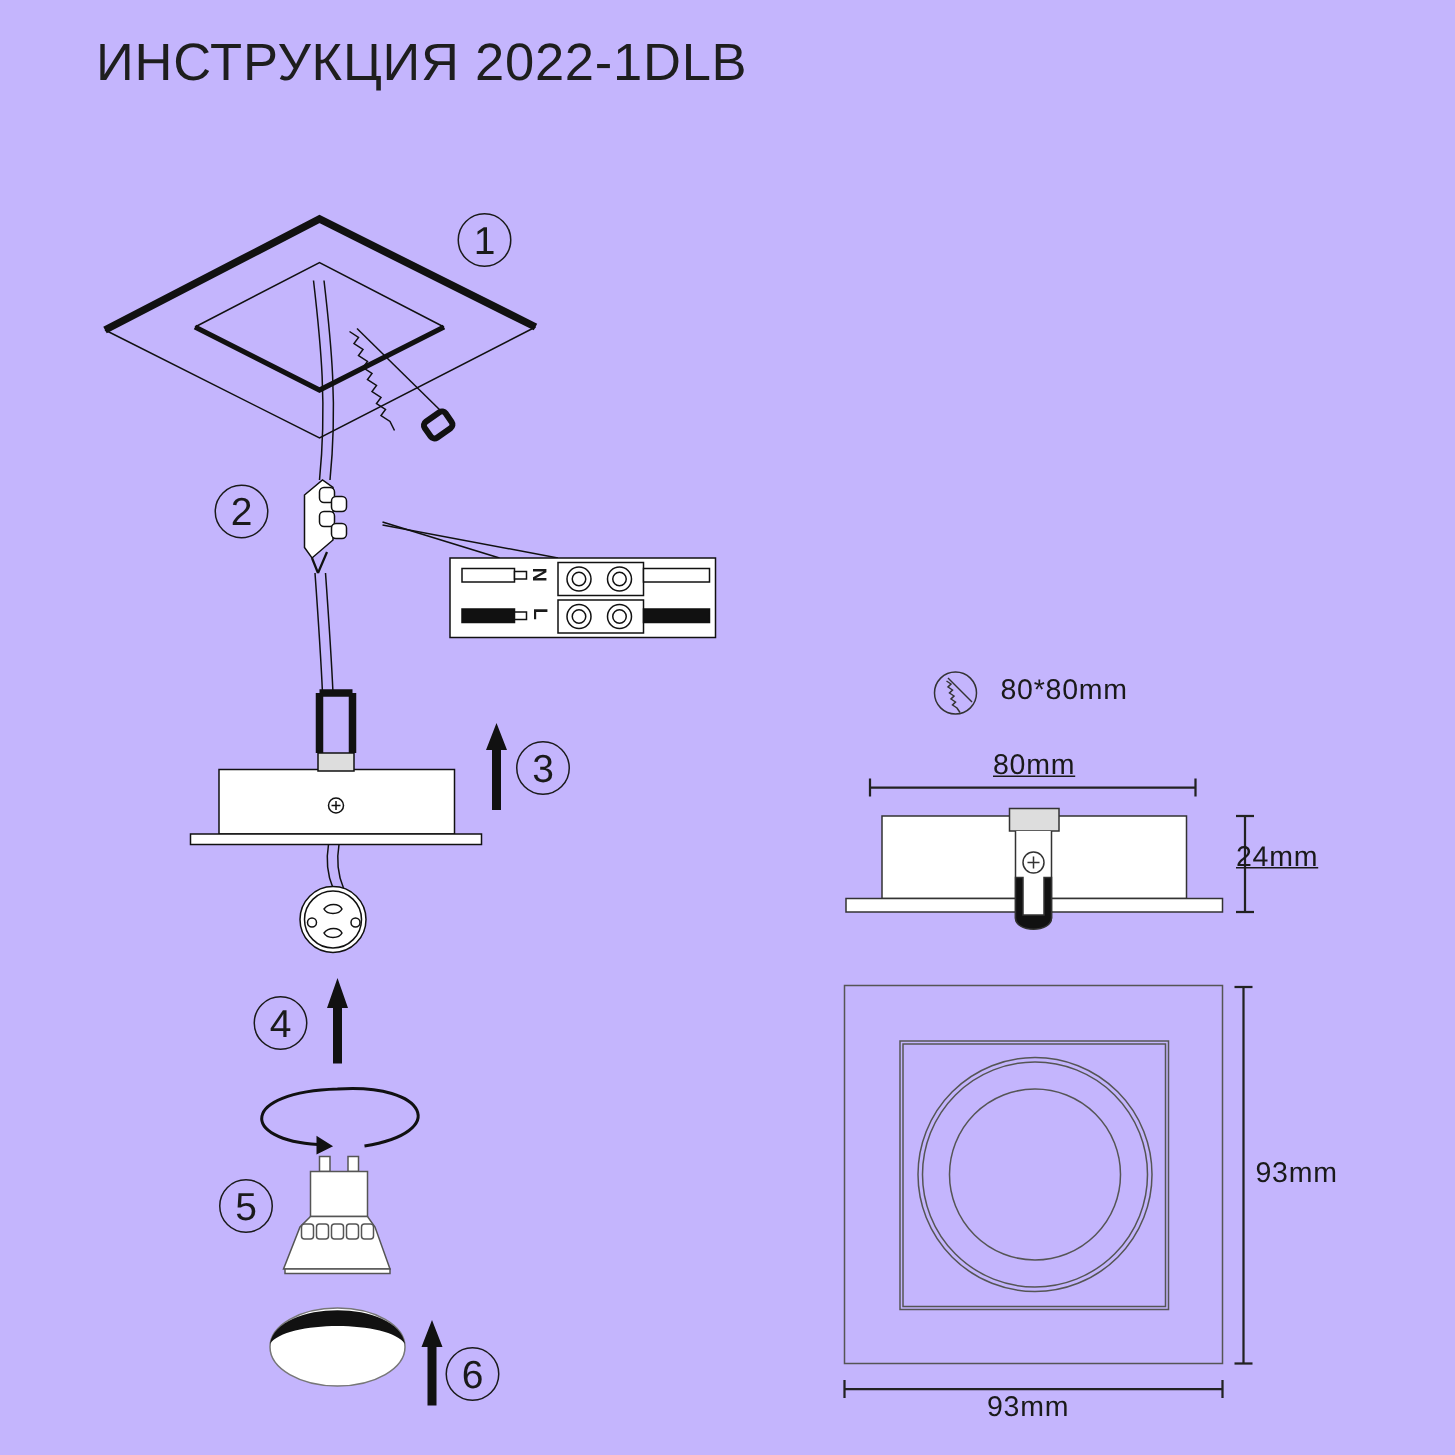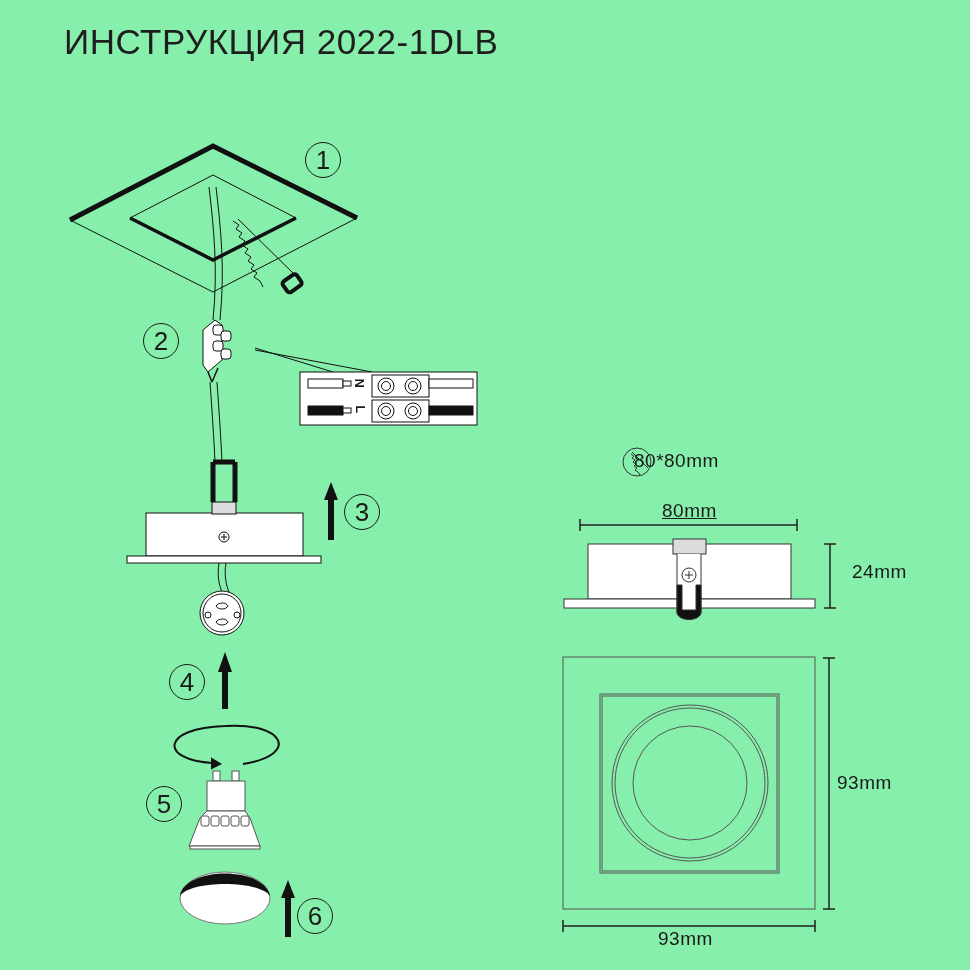--- a/index.html
+++ b/index.html
@@ -1,16 +1,16 @@
 <!DOCTYPE html>
 <html><head>
 <meta charset="utf-8">
 <style>
   html,body{margin:0;padding:0;background:#fff;}
-  #page{position:relative;width:970px;height:970px;background:#86efac;overflow:hidden;font-family:"Liberation Sans","DejaVu Sans",sans-serif;color:#1a1a1a;}
+  #page{position:relative;width:970px;height:970px;background:#c4b5fd;overflow:hidden;font-family:"Liberation Sans","DejaVu Sans",sans-serif;color:#1a1a1a;}
   .title{position:absolute;left:64px;top:22px;font-size:35px;letter-spacing:0.5px;color:#1e1e1e;font-weight:normal;white-space:nowrap;}
   .num{position:absolute;width:34px;height:34px;border:1.6px solid #1a1a1a;border-radius:50%;font-size:26px;line-height:34px;text-align:center;color:#1a1a1a;}
   .dim{position:absolute;font-size:19px;color:#1a1a1a;white-space:nowrap;letter-spacing:0.5px;}
   svg.draw{position:absolute;left:0;top:0;}
 </style>
 </head>
 <body>
 
 <div id="page">
 
@@ -156,18 +156,18 @@
   <div class="num" style="left:305px;top:142px;">1</div>
   <div class="num" style="left:143px;top:323px;">2</div>
   <div class="num" style="left:344px;top:494px;">3</div>
   <div class="num" style="left:169px;top:664px;">4</div>
   <div class="num" style="left:146px;top:786px;">5</div>
   <div class="num" style="left:297px;top:898px;">6</div>
 
   <div class="dim" style="left:355px;top:376px;font-size:13px;font-weight:bold;transform:rotate(90deg);">N</div>
   <div class="dim" style="left:356px;top:402px;font-size:13px;font-weight:bold;transform:rotate(90deg);">L</div>
 
-  <div class="dim" style="left:634px;top:450px;">80*80mm</div>
+  <div class="dim" style="left:667px;top:450px;">80*80mm</div>
   <div class="dim" style="left:662px;top:500px;text-decoration:underline;">80mm</div>
-  <div class="dim" style="left:852px;top:561px;">24mm</div>
+  <div class="dim" style="left:824px;top:561px;text-decoration:underline;">24mm</div>
   <div class="dim" style="left:837px;top:772px;">93mm</div>
   <div class="dim" style="left:658px;top:928px;">93mm</div>
 </div>
 
 </body></html>

